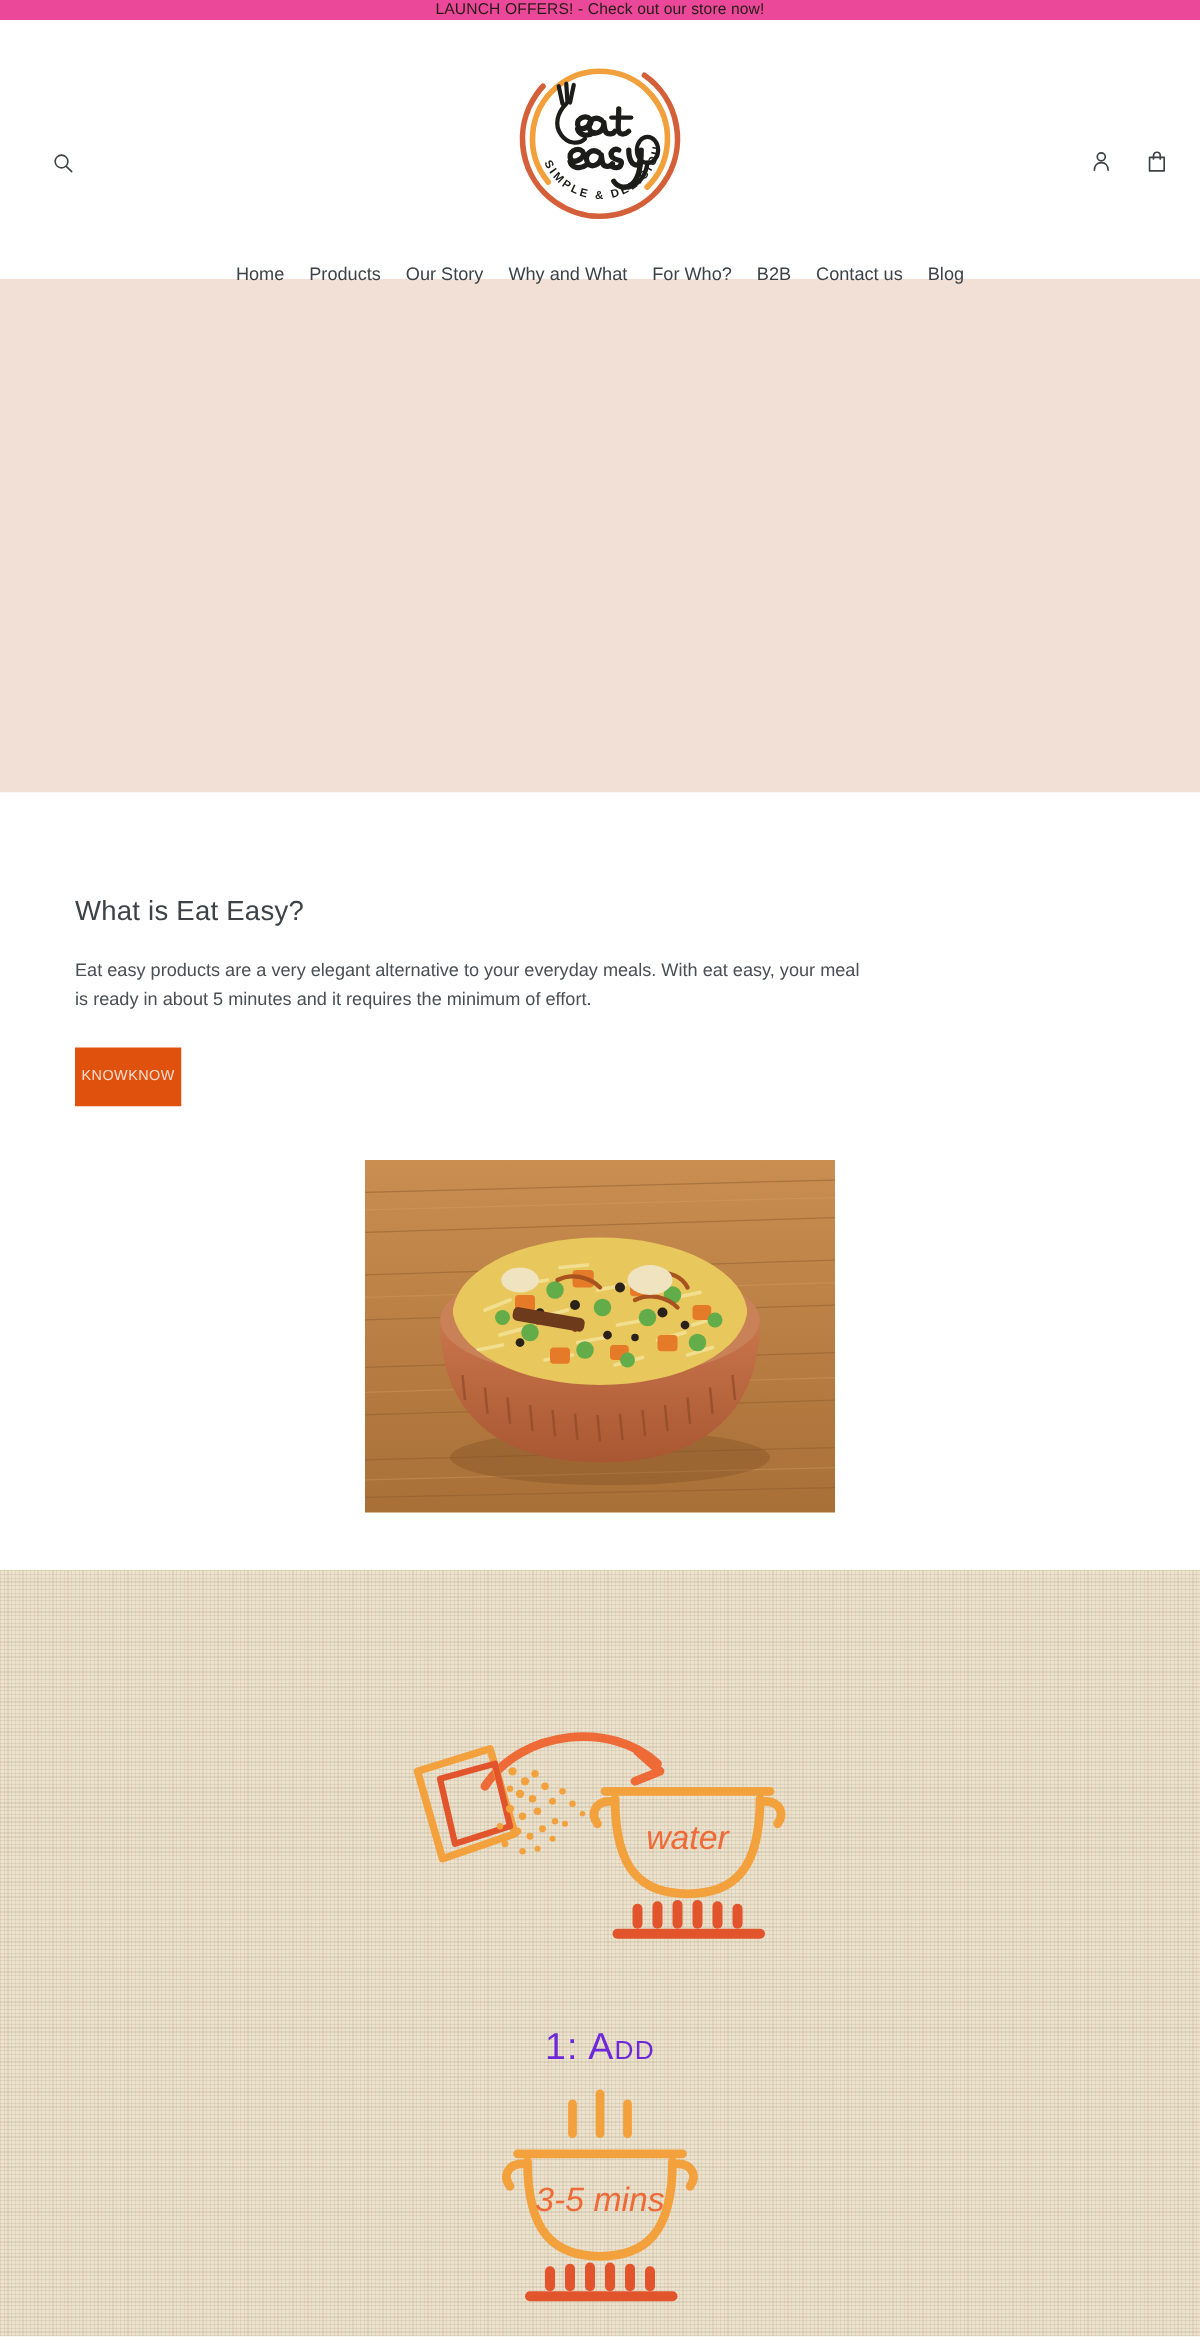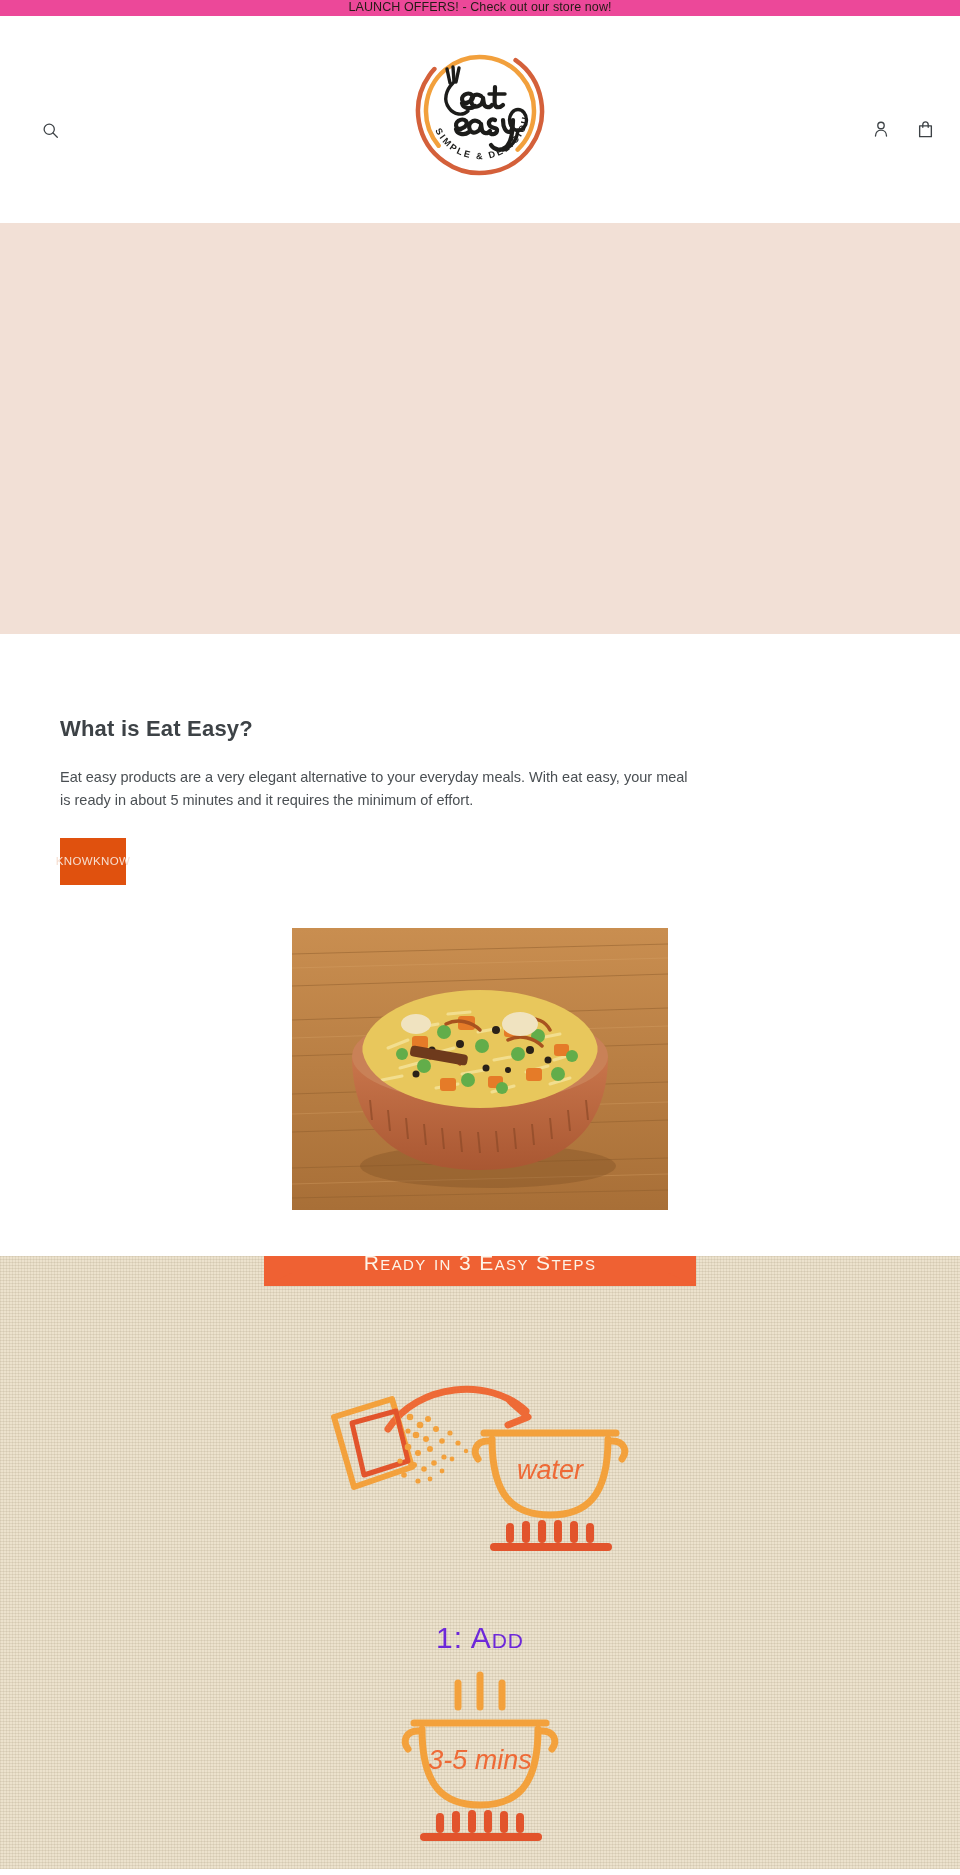--- a/index.html
+++ b/index.html
@@ -86,38 +86,38 @@
   }
 
   
   .intro {
     padding: 82px 0 0 0;
     background: #ffffff;
   }
   .intro-inner { width: 960px; padding: 0 60px; }
   .intro-title {
     font-size: 22px;
-    font-weight: 700;
+    font-weight: 400;
     color: #3d4246;
     margin-bottom: 24px;
     letter-spacing: .2px;
   }
   .intro-body {
     font-size: 14.5px;
     line-height: 1.6;
     color: #4a4f53;
     max-width: 630px;
     margin-bottom: 26px;
   }
   .btn-know-more {
     display: inline-flex;
     align-items: center;
     justify-content: center;
     text-align: center;
-    width: 66px;
+    width: 85px;
     height: 47px;
     background: #e0510e;
     color: #f6ded0;
     font-size: 11.5px;
     line-height: 1.35;
     letter-spacing: .4px;
     border: none;
     cursor: pointer;
     font-family: "Liberation Sans", sans-serif;
   }
@@ -258,20 +258,30 @@
       </svg>
     </div>
     <div class="ic">
       <svg width="17" height="18" viewBox="0 0 18 20">
         <path d="M2.5,6.5 L15.5,6.5 L15.5,18.5 L2.5,18.5 Z" fill="none" stroke="#3d4246" stroke-width="1.5" stroke-linejoin="round"></path>
         <path d="M6,8 L6,5.2 C6,3.2 7.4,2 9,2 C10.6,2 12,3.2 12,5.2 L12,8" fill="none" stroke="#3d4246" stroke-width="1.5" stroke-linecap="round"></path>
       </svg>
     </div>
   </div>
 
+  <nav class="nav">
+    <a class="nav-item">Home</a>
+    <a class="nav-item">Products</a>
+    <a class="nav-item">Our Story</a>
+    <a class="nav-item">Why and What</a>
+    <a class="nav-item">For Who?</a>
+    <a class="nav-item">B2B</a>
+    <a class="nav-item">Contact us</a>
+    <a class="nav-item">Blog</a>
+  </nav>
 </div>
 
 <div class="hero"></div>
 
 <section class="intro">
   <div class="intro-inner">
     <h2 class="intro-title">What is Eat Easy?</h2>
     <p class="intro-body">Eat easy products are a very elegant alternative to your everyday meals. With eat easy, your meal is ready in about 5 minutes and it requires the minimum of effort.</p>
     <button class="btn-know-more">
       <span>KNOW</span>
@@ -400,27 +410,20 @@
           <ellipse cx="124" cy="96" rx="15" ry="10" fill="#f0e3c0"></ellipse>
         </g>
       </svg>
     </div>
   </div>
 </section>
 
 <section class="steps">
   <div class="steps-texture"></div>
 
-  <div class="ribbon">
-    <svg width="432" height="45" viewBox="0 0 432 45">
-      <path d="M0,0 L432,0 L432,45 L404,33 L432,45 L0,45 L28,33 L0,45 Z" fill="#ef6133"></path>
-      <path d="M0,0 L432,0 L432,45 L404,32 L28,32 L0,45 Z" fill="#ef6133"></path>
-    </svg>
-    <div class="ribbon-text">Ready in 3 Easy Steps</div>
-  </div>
 
   <div class="steps-row">
 
     <div class="step-col">
       <div class="step-art">
         <svg width="300" height="190" viewBox="0 0 300 190">
 
           <path d="M58,58 C88,12 160,6 196,40" fill="none" stroke="#ee6a36" stroke-width="7" stroke-linecap="round"></path>
           <path d="M180,30 L198,46 L178,54" fill="none" stroke="#ee6a36" stroke-width="7" stroke-linecap="round" stroke-linejoin="round"></path>
 

